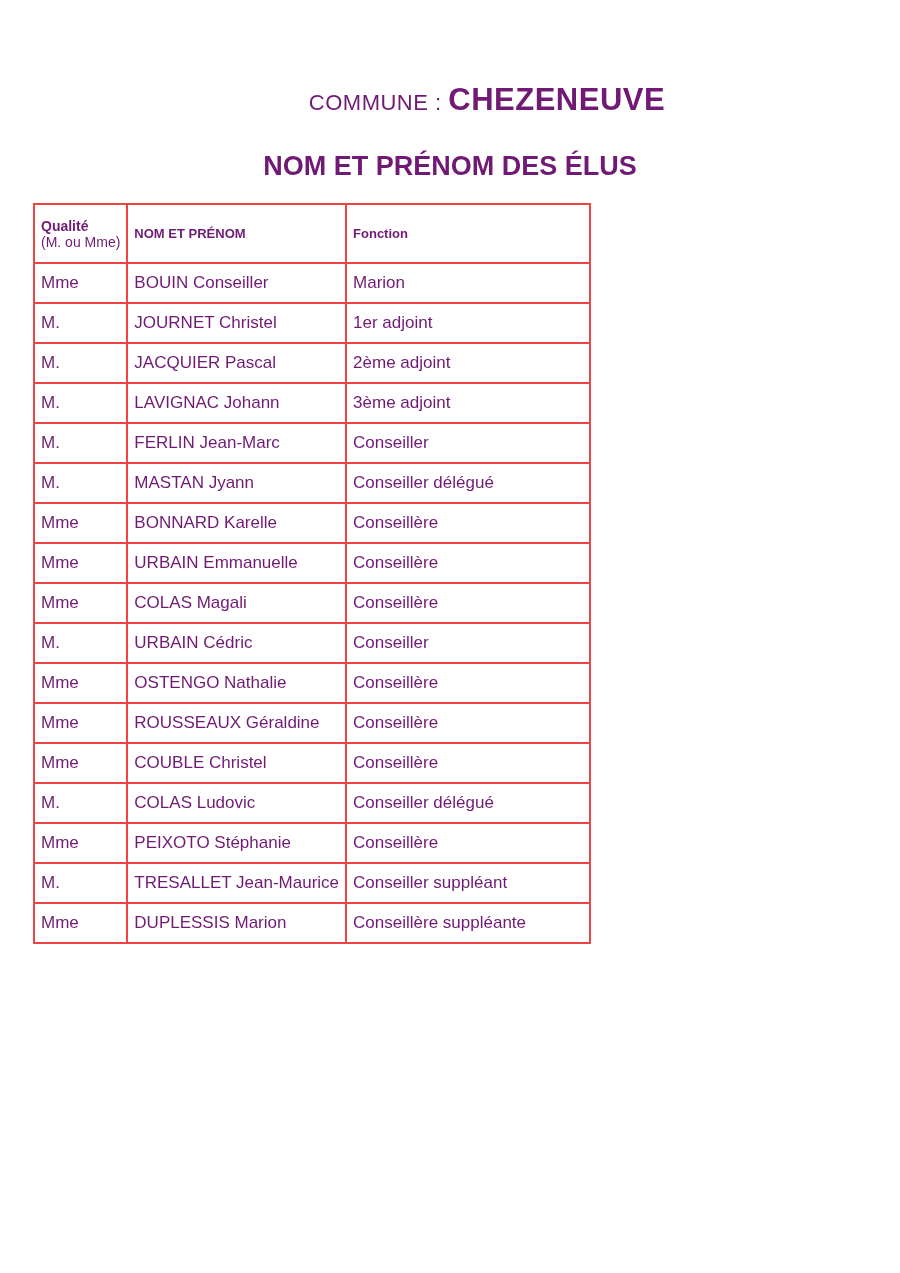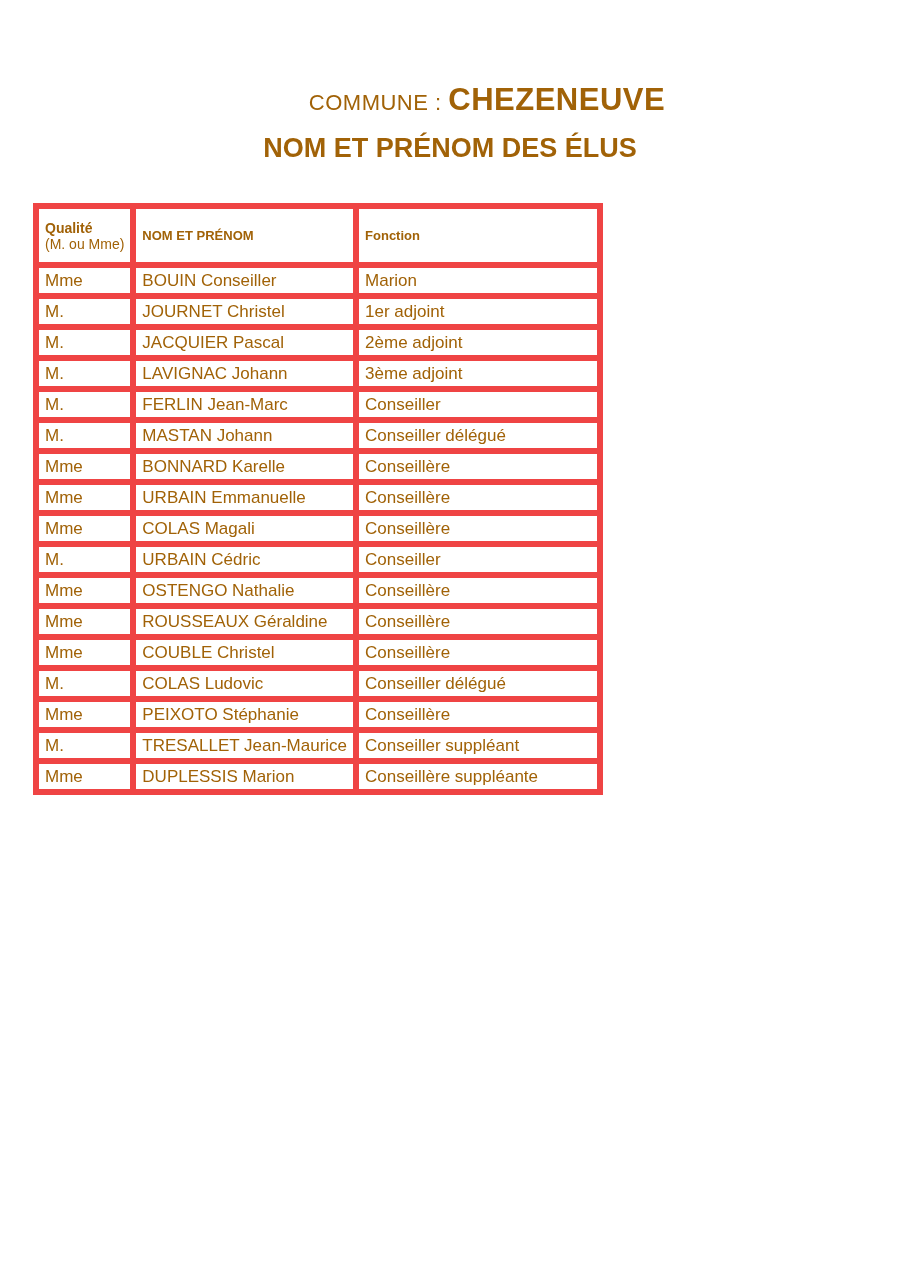--- a/index.html
+++ b/index.html
@@ -6,21 +6,21 @@
     margin: 0;
     padding: 0;
     background: #ffffff;
   }
   .page {
     position: relative;
     width: 900px;
     height: 1273px;
     background: #ffffff;
     font-family: "Liberation Sans", sans-serif;
-    color: #a16207;
+    color: #701a75;
     overflow: hidden;
   }
   .title-line1 {
     position: absolute;
     top: 82px;
     left: 37px;
     width: 900px;
     text-align: center;
     white-space: nowrap;
   }
@@ -29,47 +29,47 @@
     font-weight: 400;
     letter-spacing: 0.5px;
   }
   .title-commune {
     font-size: 31px;
     font-weight: 700;
     letter-spacing: 0.5px;
   }
   .title-line2 {
     position: absolute;
-    top: 133px;
+    top: 151px;
     left: 0;
     width: 900px;
     text-align: center;
     font-size: 27px;
     font-weight: 700;
   }
   table.elus {
     position: absolute;
     top: 203px;
     left: 33px;
     border-collapse: collapse;
     table-layout: fixed;
   }
   table.elus th, table.elus td {
-    border: 6px solid #ef4444;
+    border: 2px solid #ef4444;
     padding: 0 6px;
     vertical-align: middle;
     text-align: left;
     overflow: hidden;
     white-space: nowrap;
   }
   .col-qualite { width: 67px; }
   .col-nom     { width: 214px; }
   .col-fonction{ width: 244px; }
   tr.header-row { height: 59px; }
-  tr.data-row   { height: 31px; }
+  tr.data-row   { height: 40px; }
   th {
     font-size: 13px;
     font-weight: 700;
     line-height: 16px;
   }
   th.qualite-header { white-space: normal; font-size: 14px; }
   .qualite-bold { font-weight: 700; display: block; }
   .qualite-rest { font-weight: 400; display: inline; }
   td {
     font-size: 17px;
@@ -123,21 +123,21 @@
     <td>LAVIGNAC Johann</td>
     <td>3ème adjoint</td>
   </tr>
         <tr class="data-row">
     <td>M.</td>
     <td>FERLIN Jean-Marc</td>
     <td>Conseiller</td>
   </tr>
         <tr class="data-row">
     <td>M.</td>
-    <td>MASTAN Johann</td>
+    <td>MASTAN Jyann</td>
     <td>Conseiller délégué</td>
   </tr>
         <tr class="data-row">
     <td>Mme</td>
     <td>BONNARD Karelle</td>
     <td>Conseillère</td>
   </tr>
         <tr class="data-row">
     <td>Mme</td>
     <td>URBAIN Emmanuelle</td>

